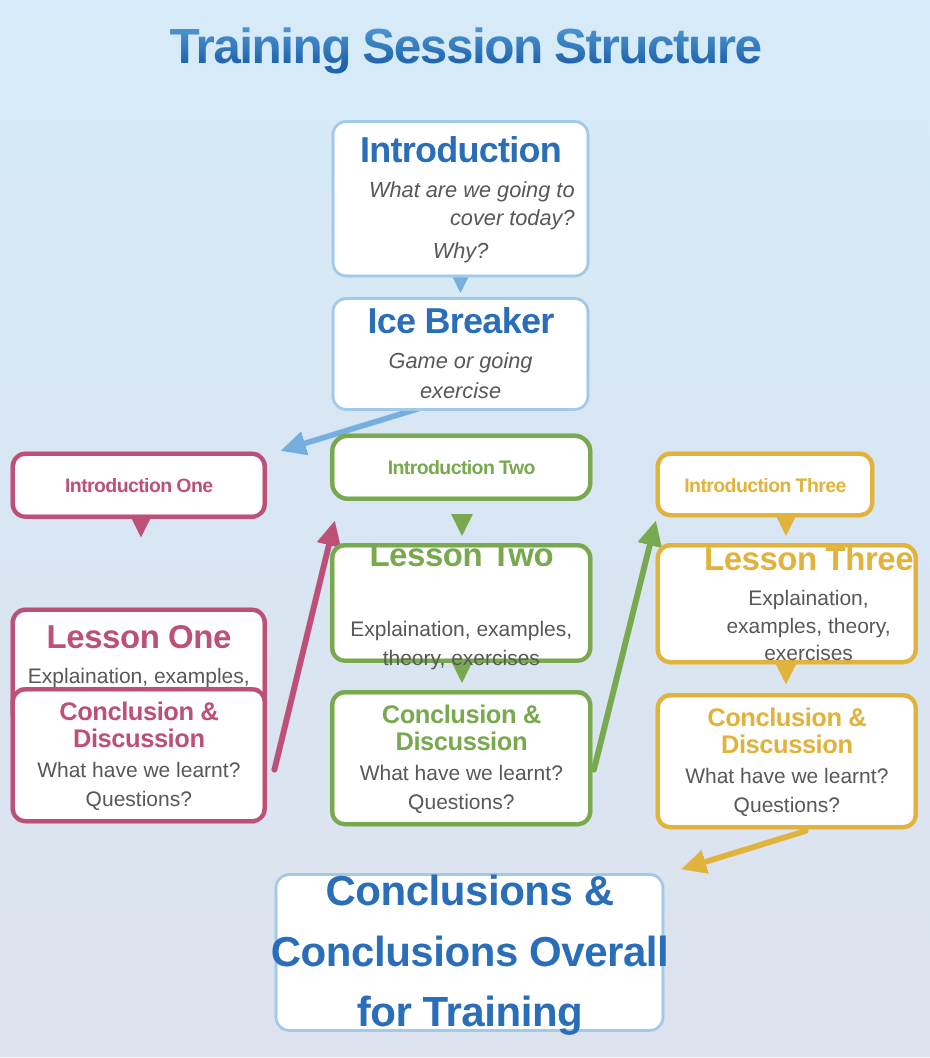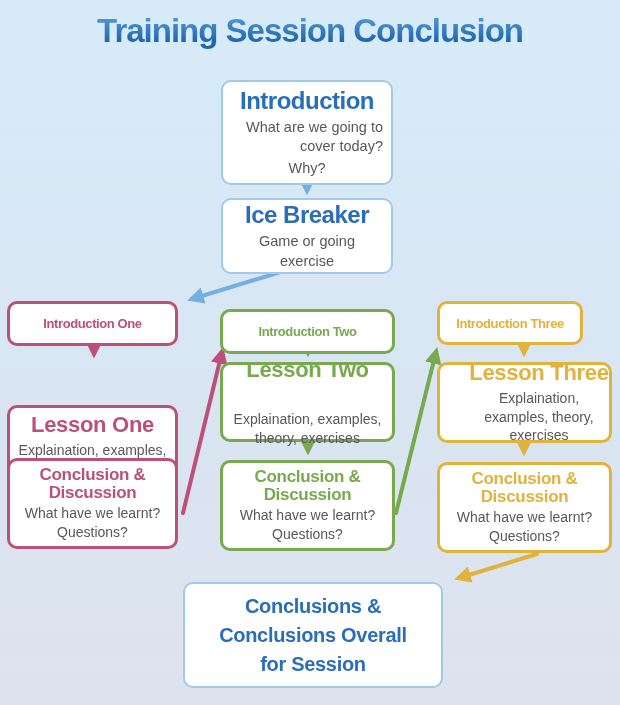--- a/index.html
+++ b/index.html
@@ -19,39 +19,39 @@
   .node{
     position:absolute;background:#fff;border-radius:10px;box-sizing:border-box;
     display:flex;flex-direction:column;justify-content:center;align-items:center;
     text-align:center;padding:6px 8px;
   }
   .head{font-weight:bold;white-space:nowrap;}
   .head.wrap{white-space:normal;}
   .body{color:var(--body,#58585a);font-size:14px;line-height:1.32;margin:3px 0 0;}
   .blue-node{border:2px solid var(--border_blue,#a3c9e9);}
   .blue-node .head{color:var(--blue,#2a6db8);font-size:24px;letter-spacing:-0.5px;}
-  .blue-node .body{font-size:14.5px;}
+  .blue-node .body{font-size:14.5px;font-style:italic;}
   .c-pink{border:3px solid var(--pink,#bd5078);}
   .c-pink .head{color:var(--pink,#bd5078);}
   .c-green{border:3px solid var(--green,#78a94e);}
   .c-green .head{color:var(--green,#78a94e);}
   .c-gold{border:3px solid var(--gold,#e1b23c);}
   .c-gold .head{color:var(--gold,#e1b23c);}
   .intro-h{font-size:13px;letter-spacing:-0.4px;}
   .lesson-h{font-size:22px;letter-spacing:-0.3px;}
   .conc-h{font-size:17px;line-height:1.05;letter-spacing:-0.3px;}
-  .overall .head{font-size:20px;line-height:1.45;letter-spacing:-0.3px;}
+  .overall .head{font-size:28px;line-height:1.45;letter-spacing:-0.3px;}
   .overall .head span{display:block;white-space:nowrap;}
   
   .n-intro{left:221px;top:80px;width:172px;height:105px;text-align:right;}
   .n-ice{left:221px;top:198px;width:172px;height:76px;}
   .n-c1i{left:7px;top:301px;width:171px;height:45px;}
   .n-c1l{left:7px;top:362px;width:171px;height:80px;margin-top:43px;}
   .n-c1c{left:7px;top:458px;width:171px;height:91px;}
-  .n-c2i{left:220px;top:309px;width:175px;height:45px;}
+  .n-c2i{left:220px;top:289px;width:175px;height:45px;border-radius:12px;}
   .n-c2l{left:220px;top:362px;width:175px;height:80px;gap:24px;}
   .n-c2c{left:220px;top:460px;width:175px;height:91px;}
   .n-c3i{left:437px;top:301px;width:146px;height:44px;}
   .n-c3l{left:437px;top:362px;width:175px;height:81px;padding-left:37px;}
   .n-c3c{left:437px;top:462px;width:175px;height:91px;}
   .n-overall{left:183px;top:582px;width:260px;height:106px;border-width:2px;}
   
   svg.arrows{position:absolute;left:0;top:0;pointer-events:none;}
   .ln{fill:none;stroke-linecap:round;}
   .ln-blue{stroke:var(--arrow_blue,#74afdf);stroke-width:3.5px;}
@@ -62,21 +62,21 @@
   .mk-blue{fill:var(--arrow_blue,#74afdf);}
   .mk-pink{fill:var(--pink,#bd5078);}
   .mk-green{fill:var(--green,#78a94e);}
   .mk-gold{fill:var(--gold,#e1b23c);}
 </style>
 </head>
 <body>
 
 <div class="canvas">
 
-  <div class="title">Training Session Conclusion</div>
+  <div class="title">Training Session Structure</div>
 
   <svg class="arrows" width="620" height="705" viewBox="0 0 620 705">
     <defs>
       <marker id="m-blue" viewBox="0 0 10 10" refX="7" refY="5" markerWidth="4.2" markerHeight="4.2" orient="auto">
         <path d="M0,0 L10,5 L0,10 z" class="mk-blue"></path>
       </marker>
       <marker id="m-pink" viewBox="0 0 10 10" refX="7" refY="5" markerWidth="4.2" markerHeight="4.2" orient="auto">
         <path d="M0,0 L10,5 L0,10 z" class="mk-pink"></path>
       </marker>
       <marker id="m-green" viewBox="0 0 10 10" refX="7" refY="5" markerWidth="4.2" markerHeight="4.2" orient="auto">
@@ -143,17 +143,17 @@
   </div>
   <div class="node c-gold n-c3c">
     <div class="head conc-h wrap">Conclusion &amp; Discussion</div>
     <p class="body">What have we learnt? Questions?</p>
   </div>
 
   <div class="node blue-node overall n-overall">
     <div class="head wrap">
       <span>Conclusions &amp;</span>
       <span>Conclusions Overall</span>
-      <span>for Session</span>
+      <span>for Training</span>
     </div>
   </div>
 
 </div>
 
 </body></html>

